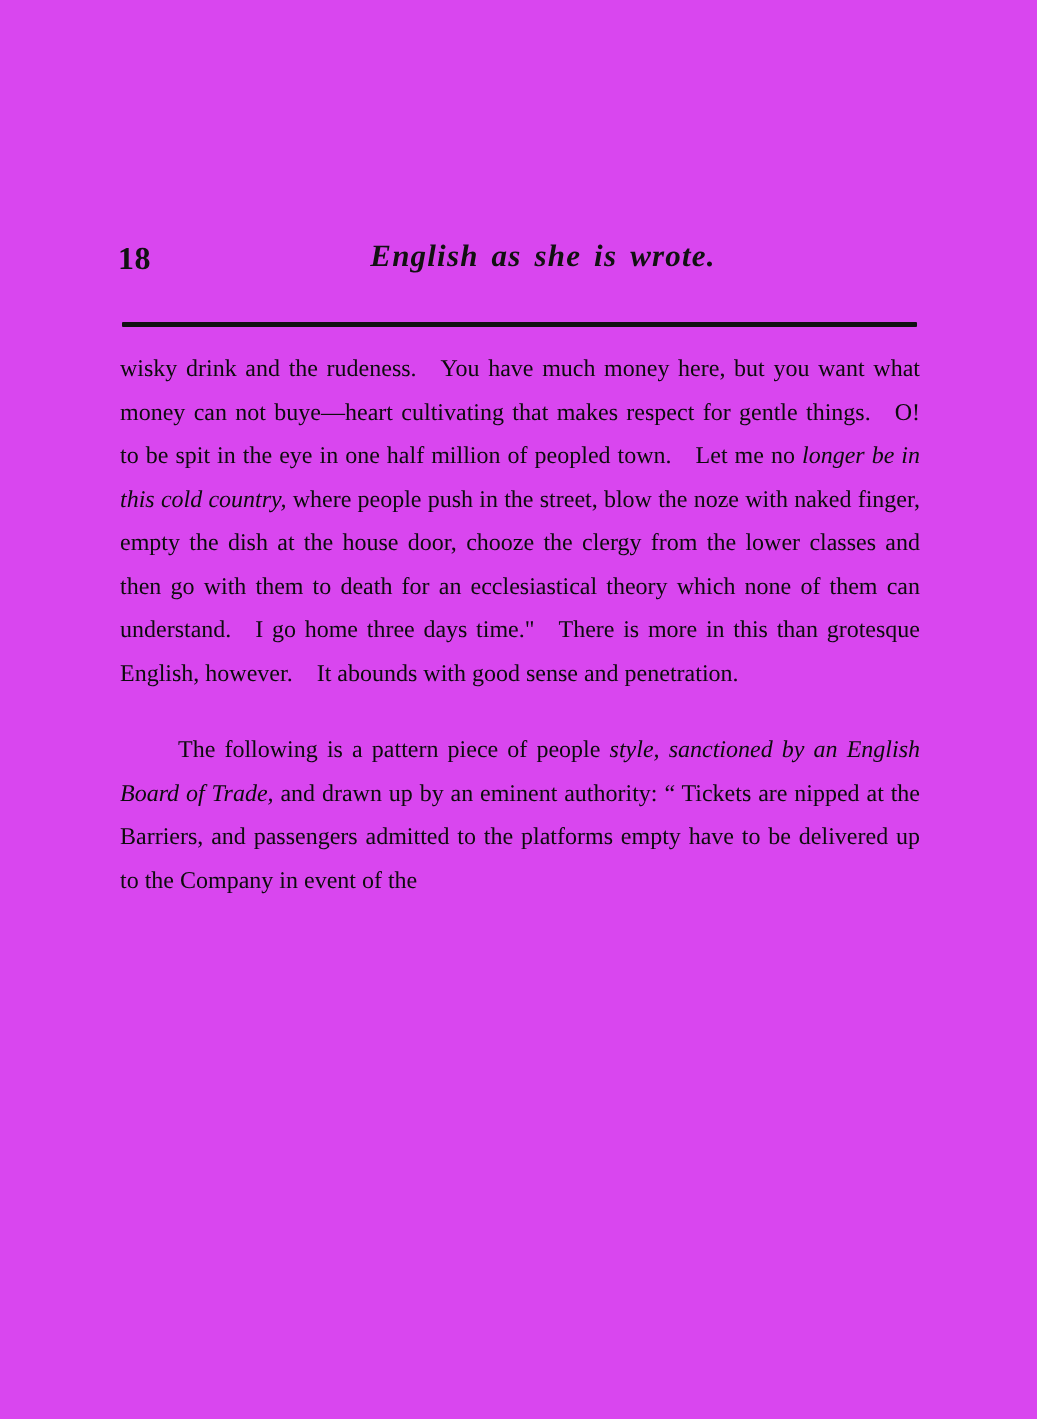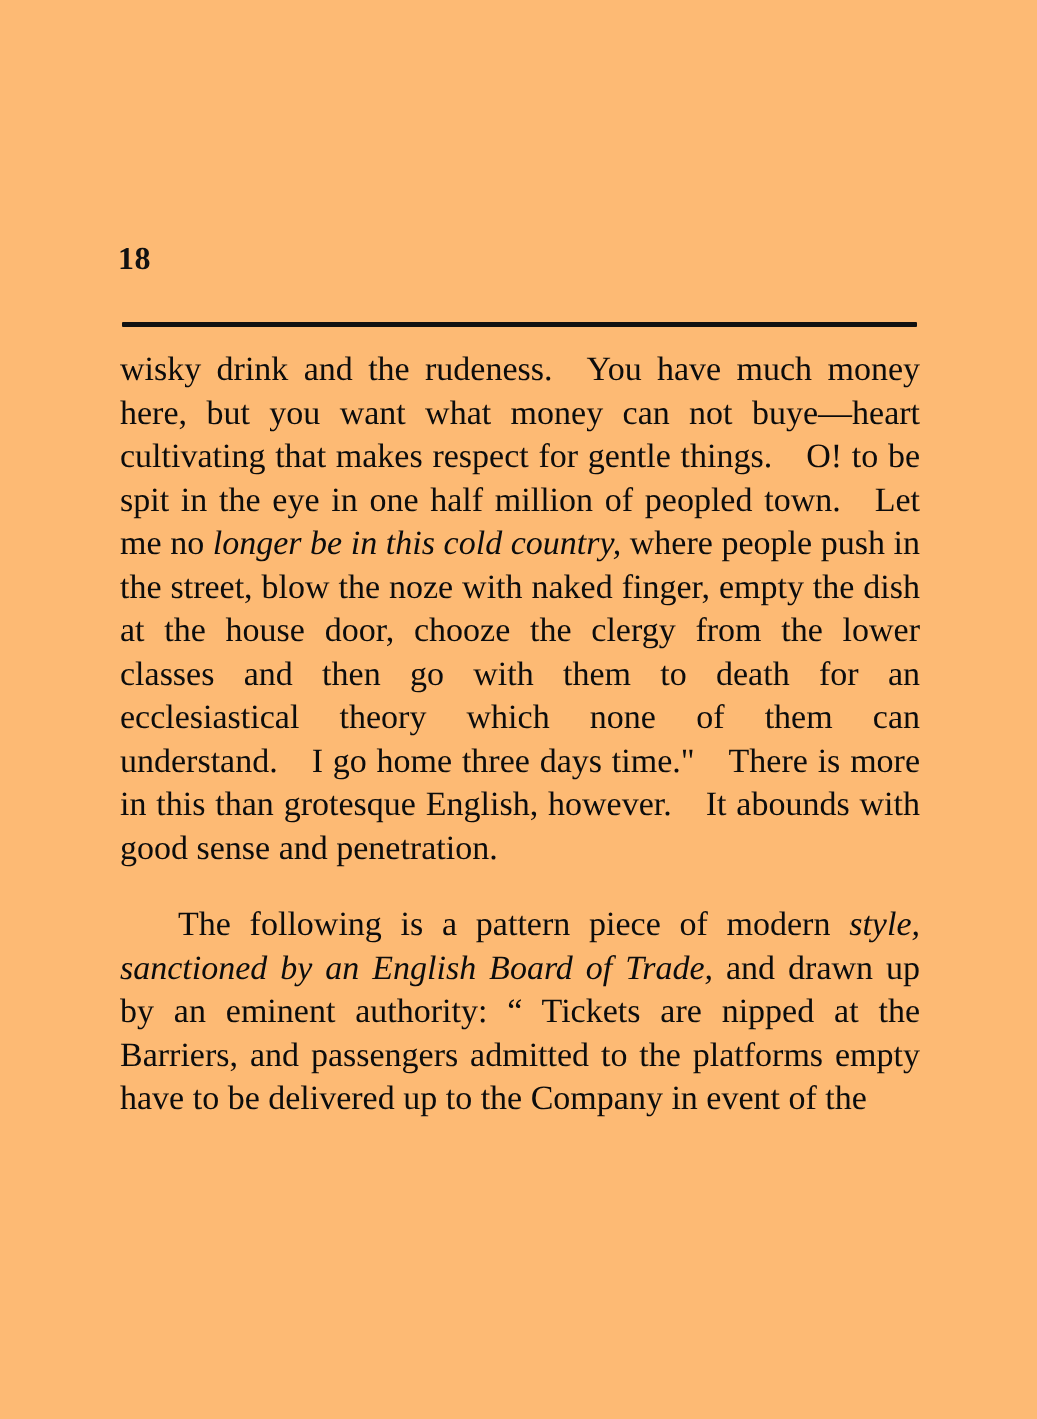--- a/index.html
+++ b/index.html
@@ -15,21 +15,21 @@
     color: #0a0a0a;
     overflow: hidden;
   }
 
   .page {
     position: absolute;
     left: 0;
     top: 0;
     width: 1037px;
     height: 1419px;
-    background: #fdba74;
+    background: #d946ef;
   }
 
   
   .header {
     position: absolute;
     left: 118px;
     top: 238px;
     width: 800px;
     height: 50px;
   }
@@ -72,21 +72,21 @@
   .body-text {
     position: absolute;
     left: 120px;
     top: 348px;
     width: 800px;
   }
 
   .para {
     margin: 0 0 0 0;
     font-family: "Liberation Serif", serif;
-    font-size: 34px;
+    font-size: 24px;
     line-height: 43.5px;
     text-align: justify;
     color: #0c0c0c;
     -webkit-font-smoothing: none;
   }
   .para.first-line-flush {
     text-indent: 0;
   }
   .para.indented {
     text-indent: 58px;
@@ -109,28 +109,29 @@
     text-rendering: geometricPrecision;
   }
 </style>
 </head>
 <body>
 
 <div class="page">
 
   <div class="header">
     <span class="folio">18</span>
+    <span class="running-title">English as she is wrote.</span>
   </div>
 
   <div class="rule"></div>
 
   <div class="body-text">
 
     <p class="para first-line-flush no-stretch">
       <span>wisky drink and the rudeness. You have much money here, but you want what money can not buye—heart cultivating that makes respect for gentle things. O! to be spit in the eye in one half million of peopled town. Let me no </span><span class="it">longer be in this cold country,</span><span> where people push in the street, blow the noze with naked finger, empty the dish at the house door, chooze the clergy from the lower classes and then go with them to death for an ecclesiastical theory which none of them can understand. I go home three days time." There is more in this than grotesque English, however. It abounds with good sense and penetration.</span>
     </p>
 
     <p class="para indented no-stretch">
-      <span>The following is a pattern piece of modern </span><span class="it">style, sanctioned by an English Board of Trade,</span><span> and drawn up by an eminent authority: “ Tickets are nipped at the Barriers, and passengers admitted to the platforms empty have to be delivered up to the Company in event of the</span>
+      <span>The following is a pattern piece of people </span><span class="it">style, sanctioned by an English Board of Trade,</span><span> and drawn up by an eminent authority: “ Tickets are nipped at the Barriers, and passengers admitted to the platforms empty have to be delivered up to the Company in event of the</span>
     </p>
 
   </div>
 </div>
 
 </body></html>

